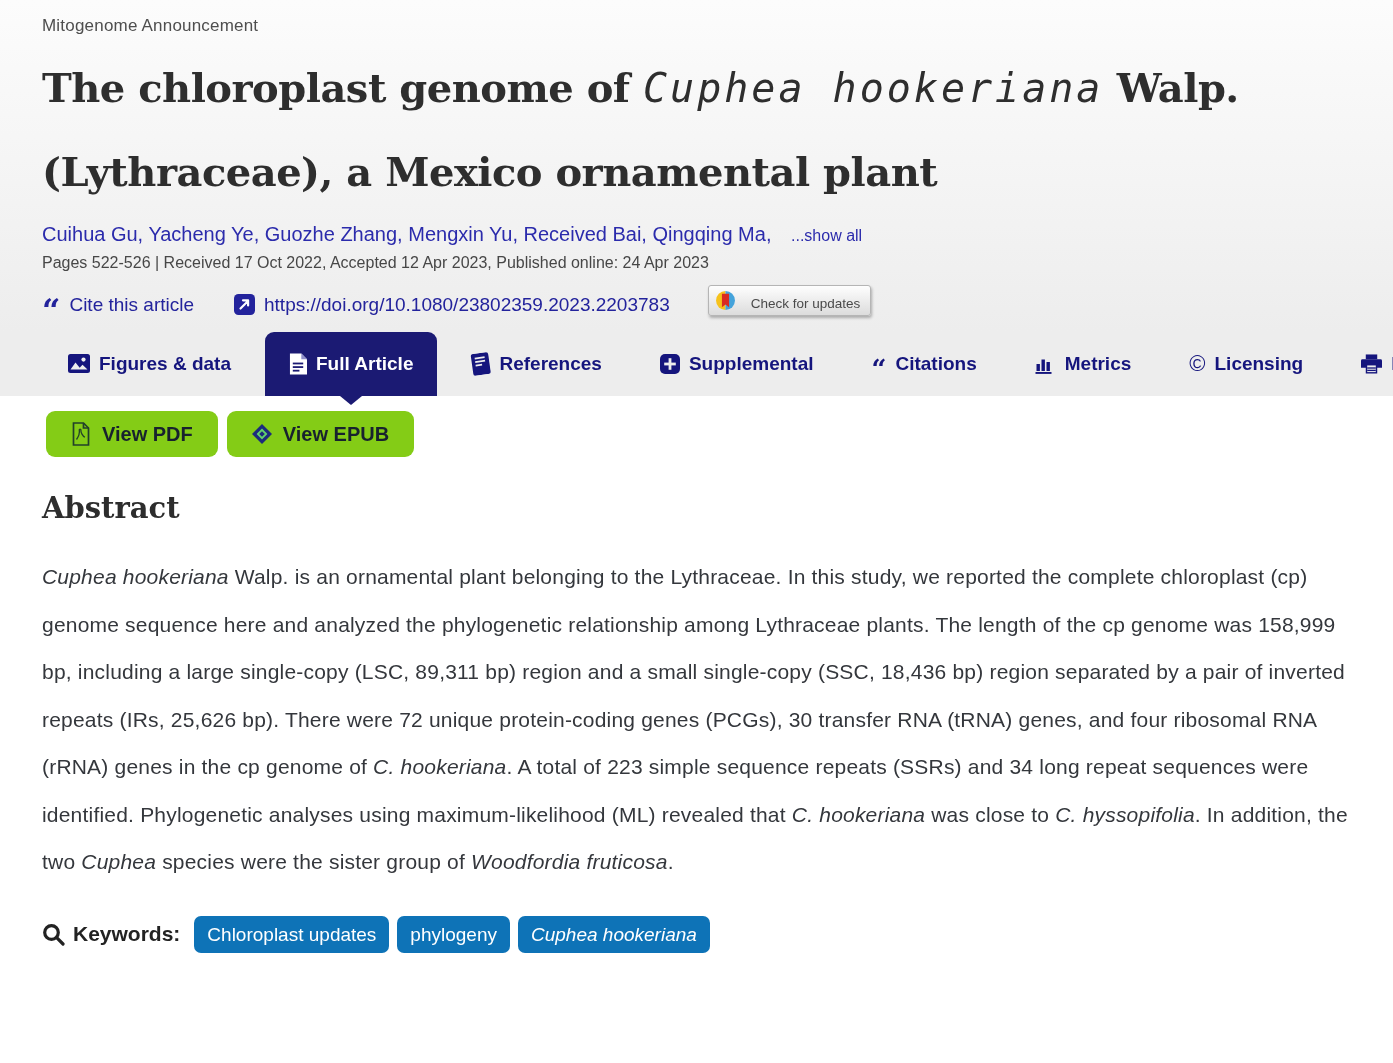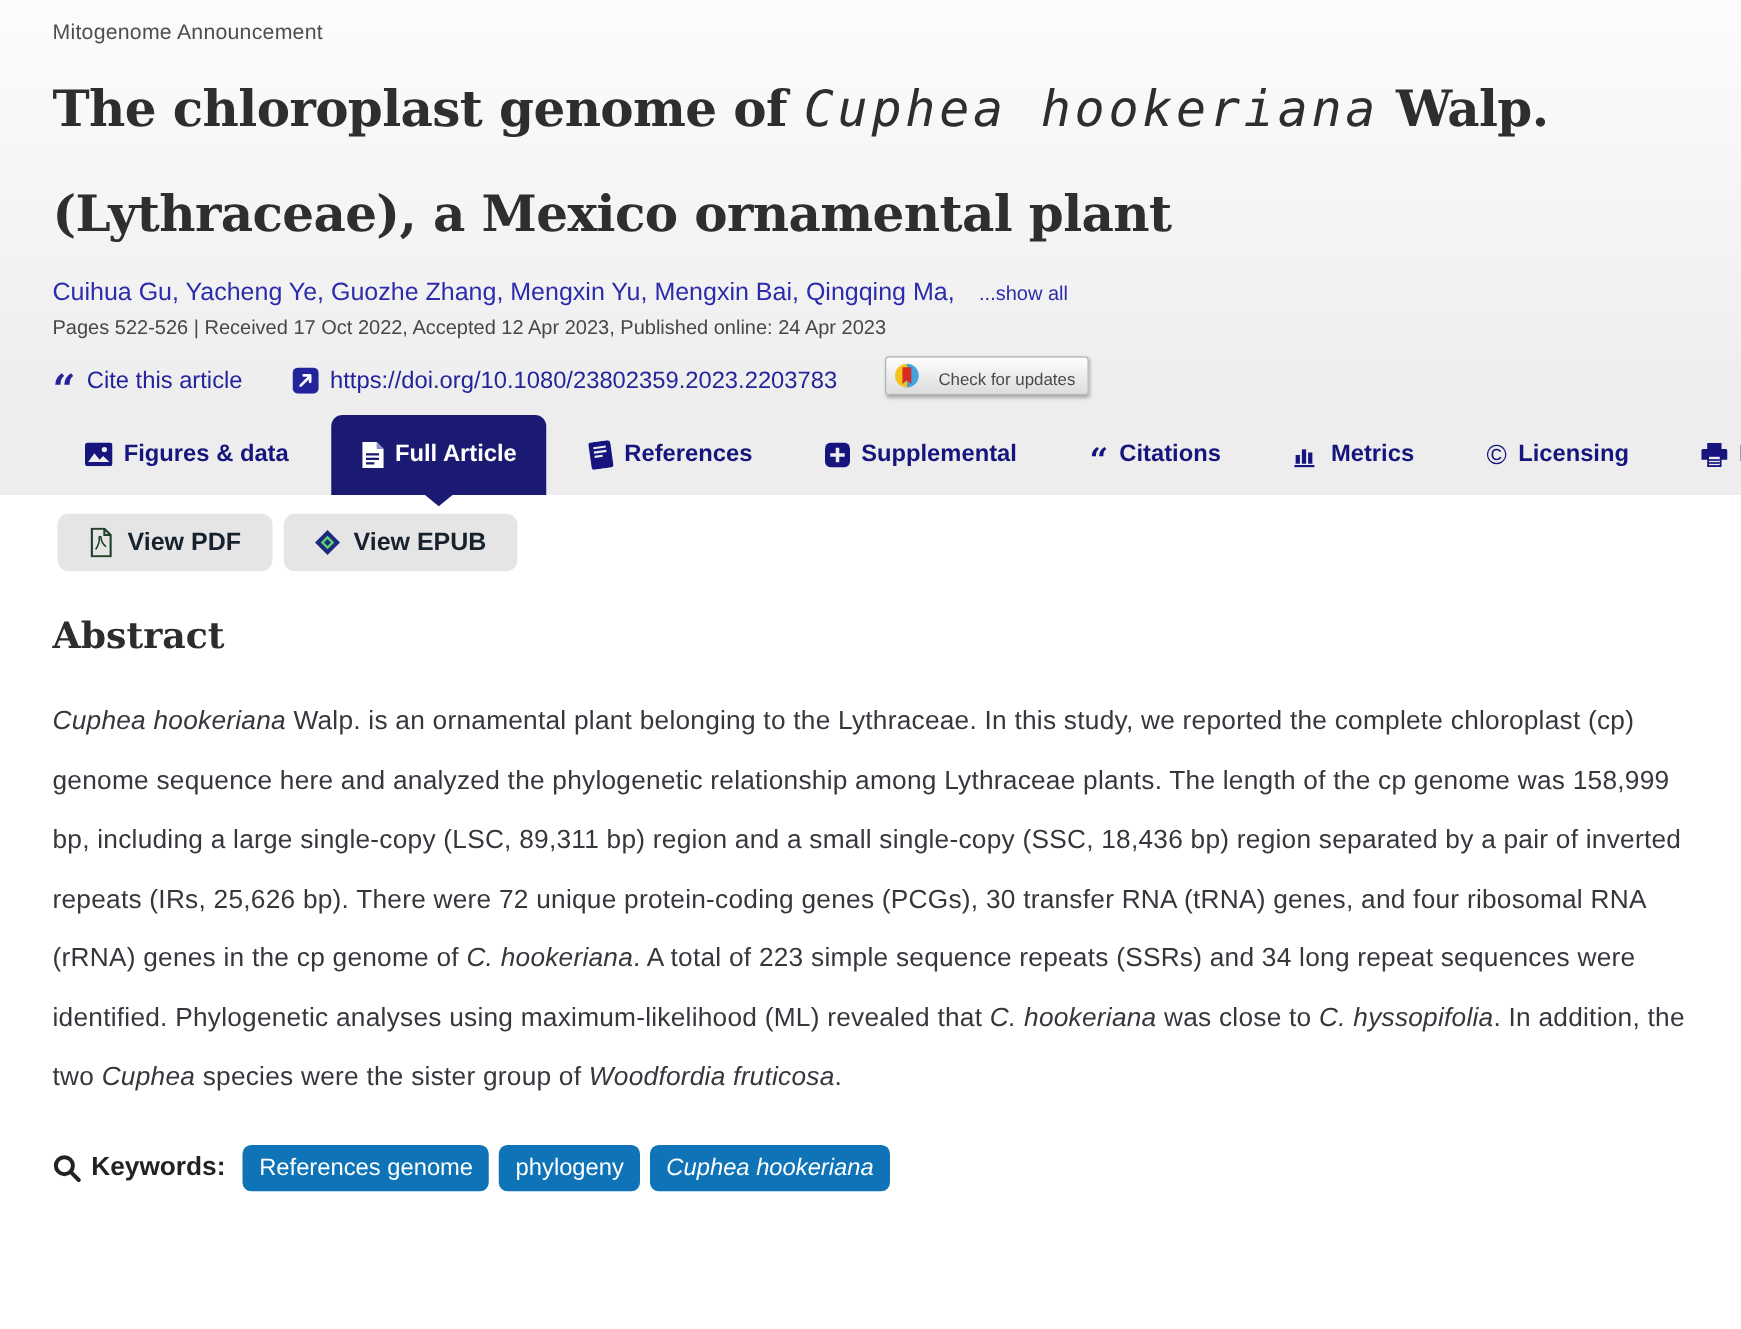--- a/index.html
+++ b/index.html
@@ -39,21 +39,21 @@
     border-left:11px solid transparent; border-right:11px solid transparent;
     border-top:9px solid #1b1a73; }
   .tab svg { flex:0 0 auto; }
   .glyph-icon { font-family:"DejaVu Serif", serif; font-weight:700; font-size:26px;
     line-height:12px; position:relative; top:5px; }
   .copy-icon { font-family:"Liberation Sans", sans-serif; font-weight:400; font-size:22px;
     line-height:22px; top:0; }
 
   
   .actions { padding:15px 0 0 46px; display:flex; gap:9px; }
-  .btn { display:flex; align-items:center; gap:11px; background:#e5e5e5; border:none;
+  .btn { display:flex; align-items:center; gap:11px; background:#84cc16; border:none;
     border-radius:9px; height:46px; padding:0 25px; font-family:"Liberation Sans",sans-serif;
     font-size:20px; font-weight:700; color:#18222e; cursor:pointer; }
   .abstract-h { font-family:"DejaVu Serif", serif; font-weight:700; font-size:29px;
     color:#2d2d2d; margin:34px 0 0 42px; }
   .abstract-p { margin:28px 30px 0 42px; max-width:1322px; font-size:21px;
     line-height:47.5px; color:#34373c; letter-spacing:.2px; }
   .abstract-p .it { font-style:italic; }
   .keywords { margin:30px 0 0 42px; display:flex; gap:8px; }
   .kw-label { display:flex; align-items:center; gap:8px; font-size:21px; font-weight:700;
     color:#222; margin-right:6px; }
@@ -65,21 +65,21 @@
 <body>
 
 <div class="header">
   <div class="eyebrow">Mitogenome Announcement</div>
   <h1 class="title"><span>The chloroplast genome of </span><span class="species">Cuphea hookeriana</span><span> Walp. (Lythraceae), a Mexico ornamental plant</span></h1>
   <div class="authors">
     <a>Cuihua Gu,</a>
     <a>Yacheng Ye,</a>
     <a>Guozhe Zhang,</a>
     <a>Mengxin Yu,</a>
-    <a>Mengxin Bai,</a>
+    <a>Received Bai,</a>
     <a>Qingqing Ma,</a>
     <span class="show-all">...show all</span>
   </div>
   <div class="meta">Pages 522-526 | Received 17 Oct 2022, Accepted 12 Apr 2023, Published online: 24 Apr 2023</div>
   <div class="cite-row">
     <span class="cite-link">
       <span class="quote-glyph">“</span>
       <span>Cite this article</span>
     </span>
     <span class="doi-wrap">
@@ -189,16 +189,16 @@
 <p class="abstract-p"><span class="it">Cuphea hookeriana</span><span> Walp. is an ornamental plant belonging to the Lythraceae. In this study, we reported the complete chloroplast (cp) genome sequence here and analyzed the phylogenetic relationship among Lythraceae plants. The length of the cp genome was 158,999 bp, including a large single-copy (LSC, 89,311 bp) region and a small single-copy (SSC, 18,436 bp) region separated by a pair of inverted repeats (IRs, 25,626 bp). There were 72 unique protein-coding genes (PCGs), 30 transfer RNA (tRNA) genes, and four ribosomal RNA (rRNA) genes in the cp genome of </span><span class="it">C. hookeriana</span><span>. A total of 223 simple sequence repeats (SSRs) and 34 long repeat sequences were identified. Phylogenetic analyses using maximum-likelihood (ML) revealed that </span><span class="it">C. hookeriana</span><span> was close to </span><span class="it">C. hyssopifolia</span><span>. In addition, the two </span><span class="it">Cuphea</span><span> species were the sister group of </span><span class="it">Woodfordia fruticosa</span><span>.</span></p>
 
 <div class="keywords">
   <span class="kw-label">
     <svg width="23" height="23" viewBox="0 0 23 23" fill="none" stroke="#222" stroke-width="3.2">
       <circle cx="9.5" cy="9.5" r="6.8"></circle>
       <line x1="14.7" y1="14.7" x2="21" y2="21" stroke-linecap="round"></line>
     </svg>
     <span>Keywords:</span>
   </span>
-  <span class="pill">References genome</span>
+  <span class="pill">Chloroplast updates</span>
   <span class="pill">phylogeny</span>
   <span class="pill it">Cuphea hookeriana</span>
 </div>
 
 </body></html>

